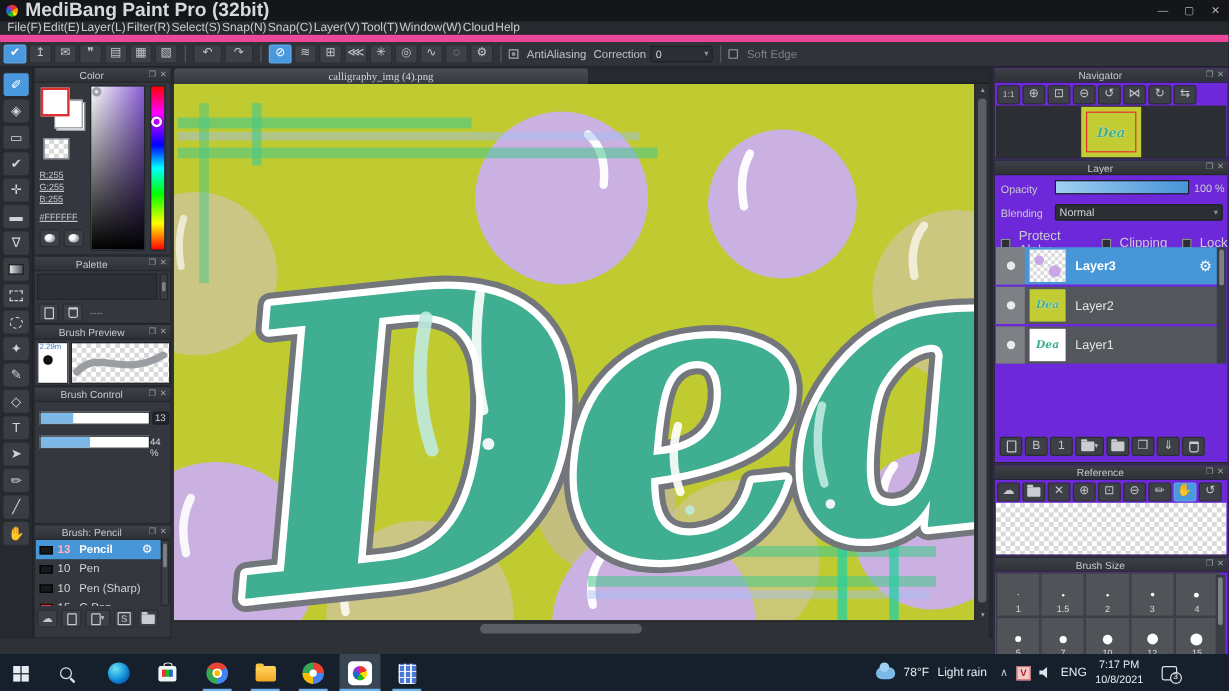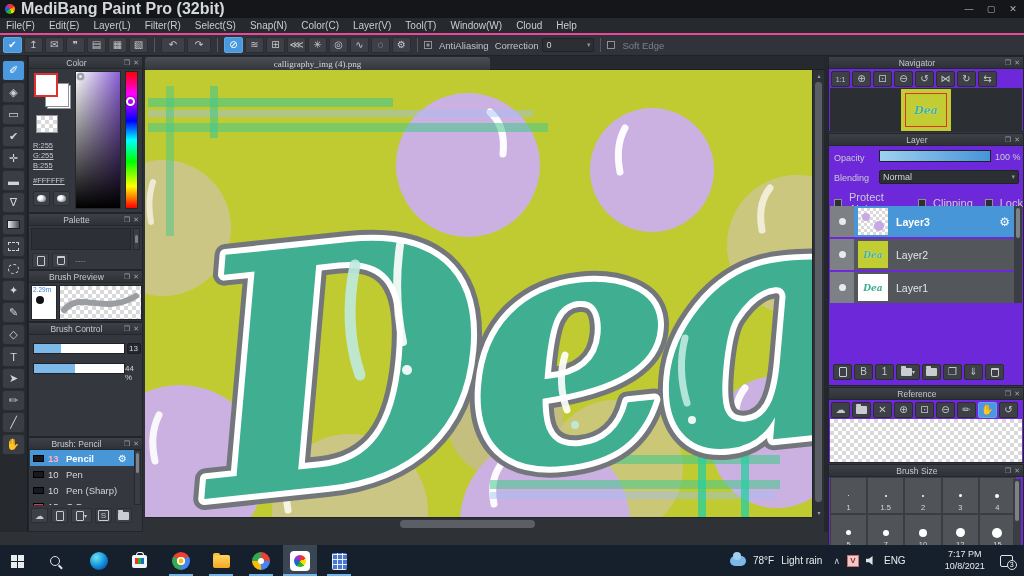--- a/index.html
+++ b/index.html
@@ -8,21 +8,21 @@
        font-family:"Liberation Sans","DejaVu Sans",sans-serif;color:#c9ccd0;
        overflow:hidden;font-size:10px;-webkit-font-smoothing:antialiased;}
   .p{position:absolute;}
   
   .titlebar{left:0;top:0;width:1024px;height:18px;background:#141619;display:flex;align-items:center;}
   .applogo{width:10px;height:10px;border-radius:50%;margin:0 6px 0 5px;
     background:conic-gradient(#e33 0 60deg,#f90 0 120deg,#fd0 0 160deg,#2b2 0 230deg,#26c 0 300deg,#93c 0 340deg,#e33 0);}
   .apptitle{font-size:16px;color:#d6d9dc;font-weight:bold;}
   .winctl{margin-left:auto;display:flex;}
   .winctl span{width:22px;height:18px;display:flex;align-items:center;justify-content:center;color:#aeb2b6;font-size:9px;}
-  .menubar{left:0;top:18px;width:1024px;height:17px;background:#26292d;display:flex;align-items:center;padding-left:6px;gap:14px;border-bottom:2px solid #ec4899;}
+  .menubar{left:0;top:18px;width:1024px;height:17px;background:#26292d;display:flex;align-items:center;padding-left:6px;gap:1px;border-bottom:6px solid #ec4899;}
   .menubar span{font-size:10px;color:#c9ccd0;}
   .toolbar{left:0;top:35px;width:1024px;height:21px;background:#30343a;border-bottom:1px solid #1f2226;display:flex;align-items:center;padding-left:3px;gap:2px;}
   .btn{width:19px;height:16px;background:#3d4147;border:1px solid #2a2d31;border-radius:2px;
        display:flex;align-items:center;justify-content:center;color:#c4c7cb;font-size:10px;line-height:1;flex:0 0 auto;}
   .btn.sel{background:#4a98dd;color:#fff;border-color:#5fa8e8;}
   .tb-sep{width:1px;height:14px;background:#55595f;margin:0 4px;flex:0 0 auto;}
   .cbx{width:8px;height:8px;border:1px solid #8d9298;background:#2b2e33;display:inline-block;margin-right:3px;flex:0 0 auto;}
   .cbx.on{background:#8d9298;box-shadow:inset 0 0 0 1.5px #2b2e33;}
   .tb-label{font-size:9.5px;color:#c0c3c7;margin:0 2px;}
   .tb-label.dim{color:#7d8288;}
@@ -147,21 +147,21 @@
     </span>
   </div>
 
   <div class="p menubar">
     <span>File(F)</span>
     <span>Edit(E)</span>
     <span>Layer(L)</span>
     <span>Filter(R)</span>
     <span>Select(S)</span>
     <span>Snap(N)</span>
-    <span>Color(C)</span>
+    <span>Snap(C)</span>
     <span>Layer(V)</span>
     <span>Tool(T)</span>
     <span>Window(W)</span>
     <span>Cloud</span>
     <span>Help</span>
   </div>
 
   <div class="p toolbar">
     <span class="btn sel">✔</span>
     <span class="btn">↥</span>
@@ -698,21 +698,21 @@
     <span class="runbar" style="left:327px;"></span>
 
     <div class="tray" style="left:730px;gap:7px;">
       <span class="cloudico"></span>
       <span>78°F</span>
       <span>Light rain</span>
       <span style="color:#c9ccd0;font-size:9px;margin-left:4px;">∧</span>
       <span class="vbox">V</span>
       <span class="spk"></span>
       <span>ENG</span>
-      <span style="display:inline-block;text-align:center;font-size:9px;line-height:1.25;margin-left:32px;">
+      <span style="display:inline-block;text-align:center;font-size:9px;line-height:1.25;">
         <span style="display:block;">7:17 PM</span>
         <span style="display:block;">10/8/2021</span>
       </span>
       <span class="noteico" style="margin-left:8px;">
           <b>3</b>
         </span>
     </div>
   </div>
 
 </div>

